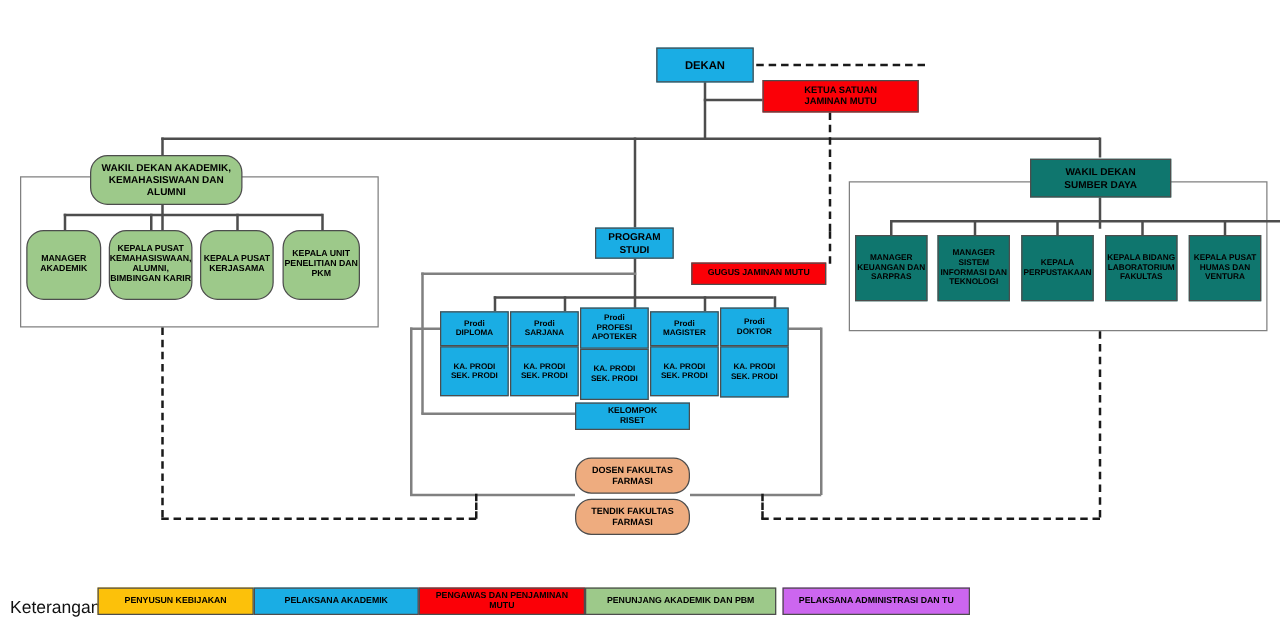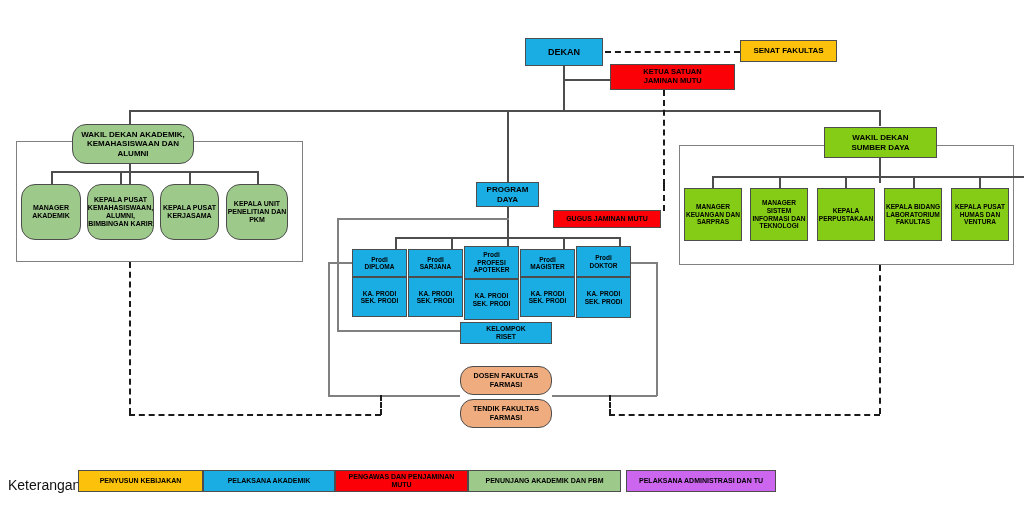--- a/index.html
+++ b/index.html
@@ -26,22 +26,22 @@
     justify-content: center;
     text-align: center;
     font-weight: bold;
     color: #000000;
     line-height: 1.15;
     white-space: pre-line;
     z-index: 5;
   }
   .box.blue   { background: #1aade4; }
   .box.green  { background: #9dc98a; border-radius: 14px; }
-  .box.purple { background: #84cc16; }
-  .box.red    { background: #fb0007; text-align: right; }
+  .box.purple { background: #0f766e; }
+  .box.red    { background: #fb0007; }
   .box.orange { background: #eeac7f; border-radius: 13px; }
   .box.yellow { background: #fcc10a; }
 
   .line {
     position: absolute;
     background: #4d4d4d;
     z-index: 1;
   }
   .line.h { height: 1.5px; }
   .line.v { width: 1.5px; }
@@ -160,21 +160,20 @@
   <div class="dash-v" style="left:129px; top:262px; height:152px;"></div>
   <div class="dash-h" style="left:129px; top:414px; width:252px;"></div>
   <div class="dash-v" style="left:380px; top:395px; height:20px;"></div>
 
   <div class="dash-v" style="left:879px; top:265px; height:149px;"></div>
   <div class="dash-h" style="left:609px; top:414px; width:271px;"></div>
   <div class="dash-v" style="left:609px; top:395px; height:20px;"></div>
 
   <div class="box blue" style="left:525px; top:38px; width:78px; height:28px; font-size:9px;">DEKAN</div>
 
-  <div class="box yellow" style="left:740px; top:40px; width:97px; height:22px; font-size:8px;">SENAT FAKULTAS</div>
 
   <div class="box red" style="left:610px; top:64px; width:125px; height:26px; font-size:7.5px;">KETUA SATUAN
 JAMINAN MUTU</div>
 
   <div class="box green" style="left:72px; top:124px; width:122px; height:40px; font-size:8px;">WAKIL DEKAN AKADEMIK,
 KEMAHASISWAAN DAN
 ALUMNI</div>
 
   <div class="box green" style="left:21px; top:184px; width:60px; height:56px; font-size:7px;">MANAGER
 AKADEMIK</div>
@@ -201,21 +200,21 @@
   <div class="box purple" style="left:817px; top:188px; width:58px; height:53px; font-size:6.6px;">KEPALA
 PERPUSTAKAAN</div>
   <div class="box purple" style="left:884px; top:188px; width:58px; height:53px; font-size:6.6px;">KEPALA BIDANG
 LABORATORIUM
 FAKULTAS</div>
   <div class="box purple" style="left:951px; top:188px; width:58px; height:53px; font-size:6.6px;">KEPALA PUSAT
 HUMAS DAN
 VENTURA</div>
 
   <div class="box blue" style="left:476px; top:182px; width:63px; height:25px; font-size:8px;">PROGRAM
-DAYA</div>
+STUDI</div>
 
   <div class="box red" style="left:553px; top:210px; width:108px; height:18px; font-size:7px;">GUGUS JAMINAN MUTU</div>
 
   <div class="box blue" style="left:352px; top:249px; width:55px; height:28px; font-size:6.5px;">Prodi
 DIPLOMA</div>
   <div class="box blue" style="left:352px; top:277px; width:55px; height:40px; font-size:6.5px;">KA. PRODI
 SEK. PRODI</div>
 
   <div class="box blue" style="left:408px; top:249px; width:55px; height:28px; font-size:6.5px;">Prodi
 SARJANA</div>

